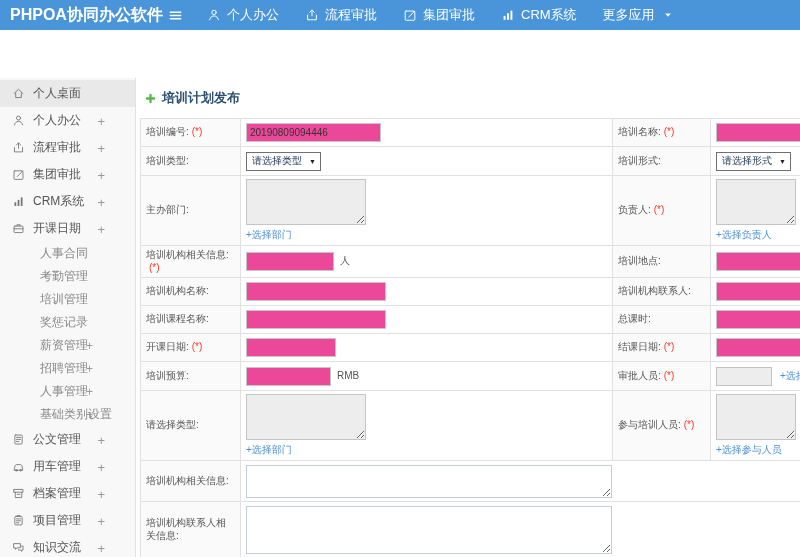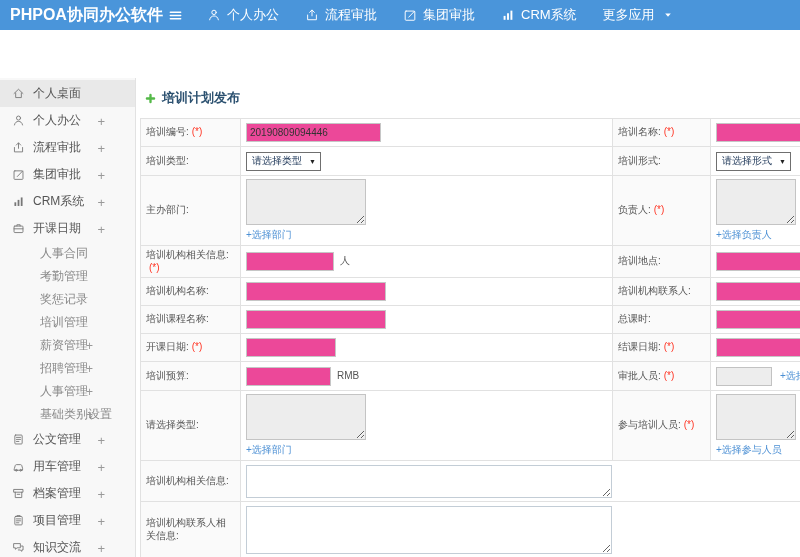--- a/index.html
+++ b/index.html
@@ -181,24 +181,24 @@
           <span class="lab">开课日期</span>
           <span class="side-expand">+</span>
         </div>
         <div class="side-sub">
           <span>人事合同</span>
         </div>
         <div class="side-sub">
           <span>考勤管理</span>
         </div>
         <div class="side-sub">
+          <span>培训管理</span>
+        </div>
+        <div class="side-sub">
           <span>奖惩记录</span>
-        </div>
-        <div class="side-sub">
-          <span>培训管理</span>
         </div>
         <div class="side-sub">
           <span>薪资管理</span>
           <span class="side-expand">+</span>
         </div>
         <div class="side-sub">
           <span>招聘管理</span>
           <span class="side-expand">+</span>
         </div>
         <div class="side-sub">

